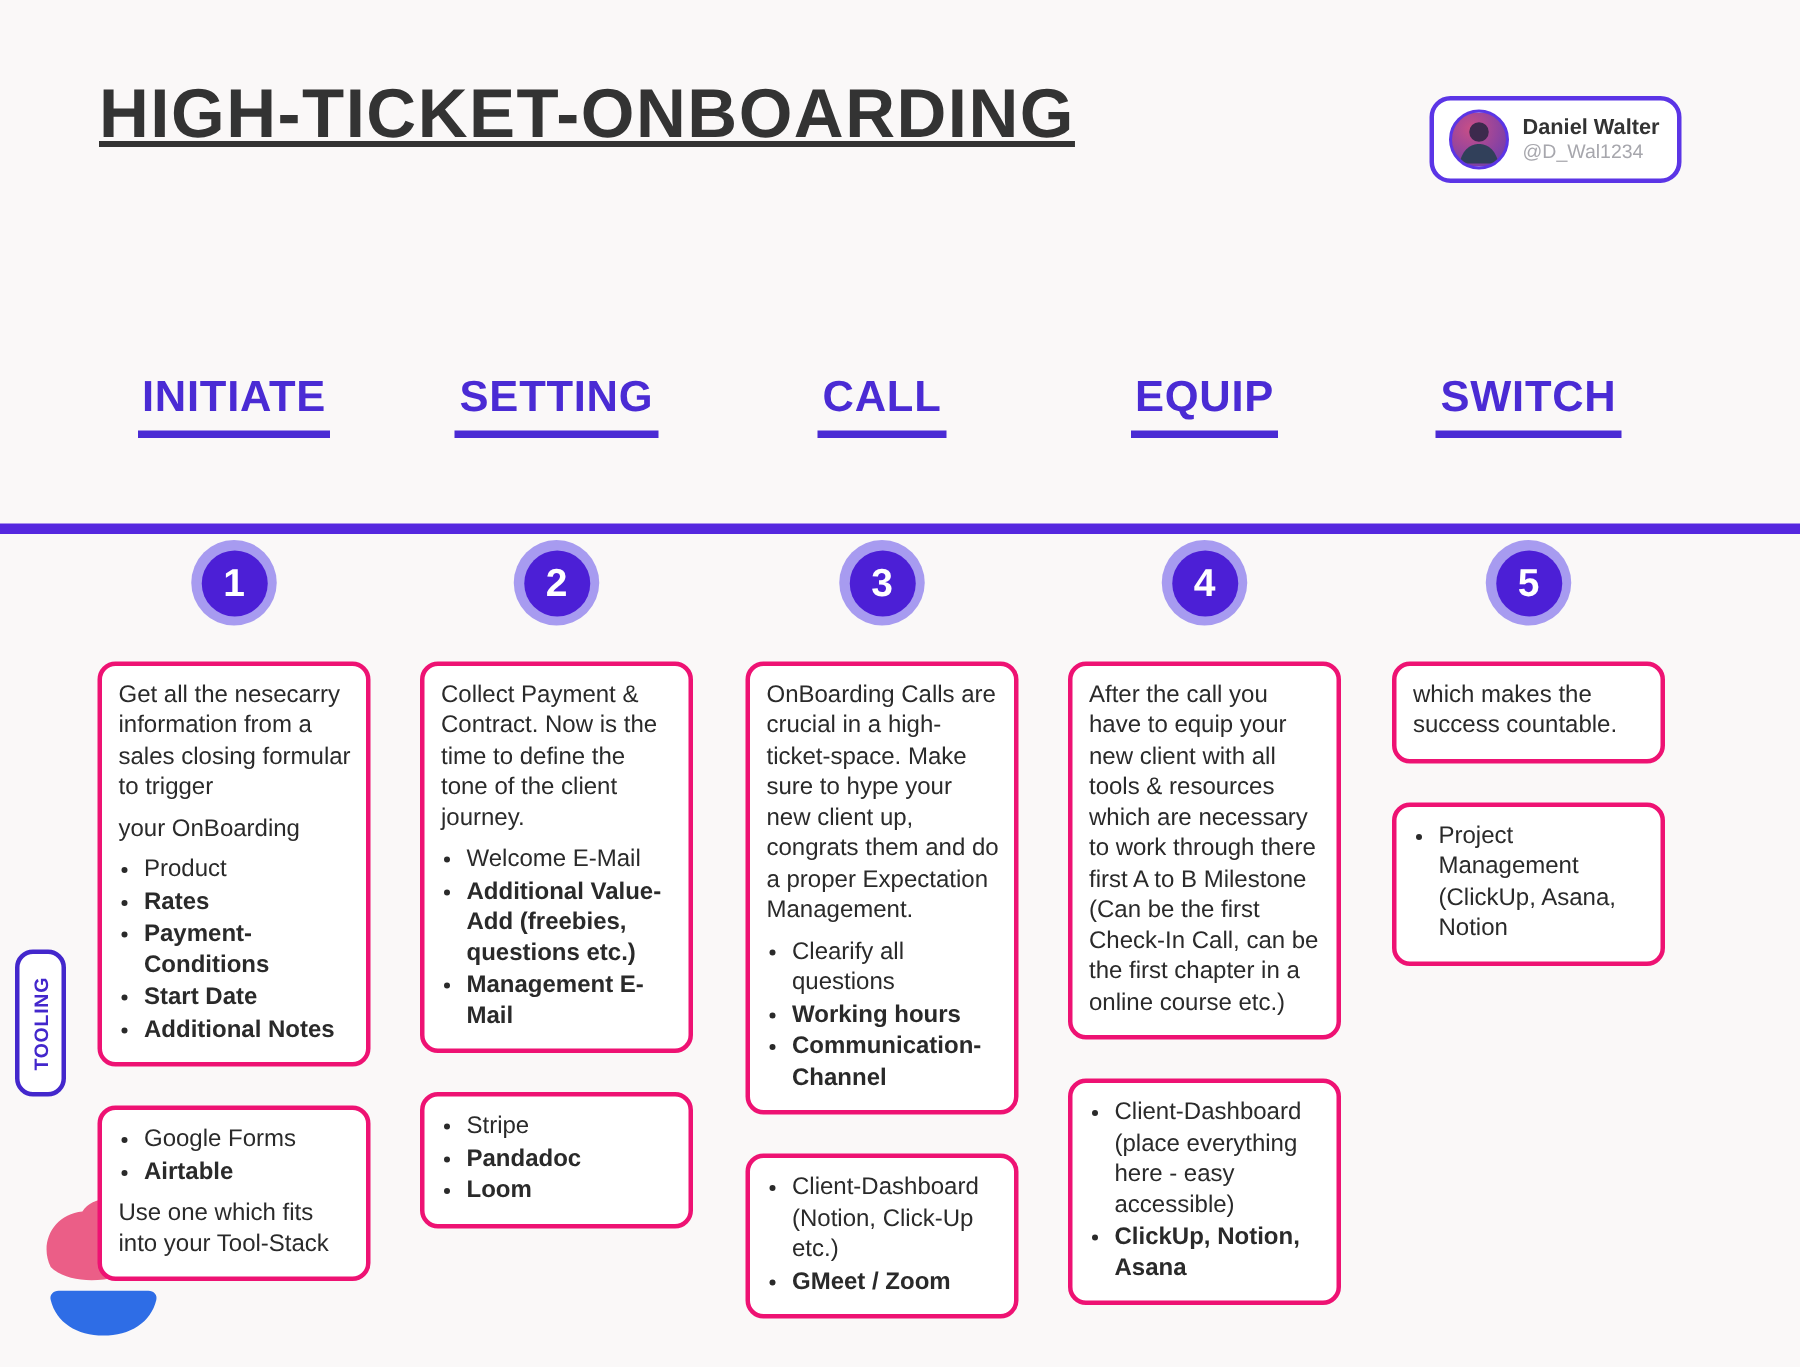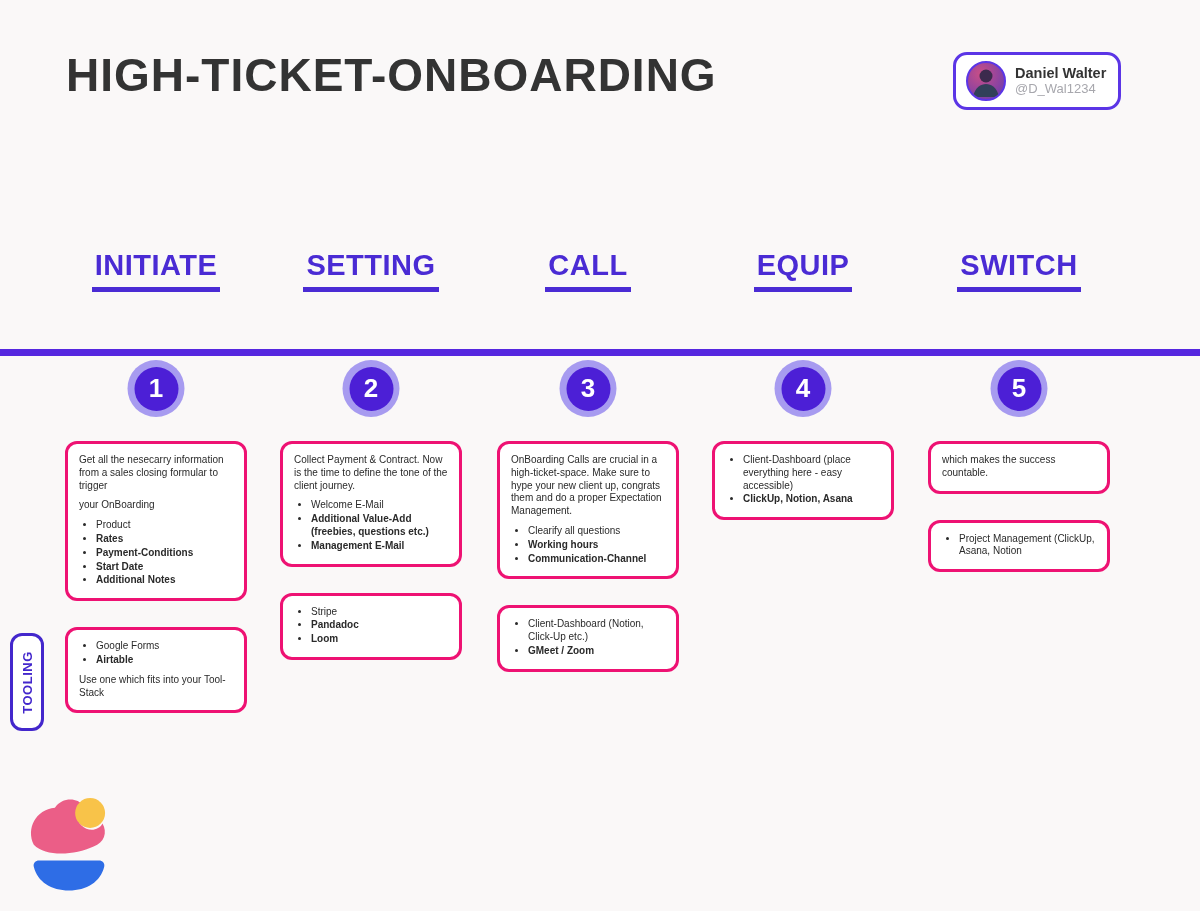--- a/index.html
+++ b/index.html
@@ -9,26 +9,26 @@
     font-family:"Liberation Sans", sans-serif;
     background:#faf8f8;
     overflow:hidden;
   }
   .canvas { position:relative; width:1200px; height:911px; background:#faf8f8; }
 
   
   .title {
     position:absolute; left:66px; top:48px; margin:0;
     font-size:46px; font-weight:bold; letter-spacing:1px;
-    color:#333333; font-family:"Liberation Sans", sans-serif;
+    color:#333333; font-family:"Liberation Sans", sans-serif;text-decoration:underline;
   }
 
   
   .profile-card {
-    position:absolute; left:953px; top:52px; width:168px; height:58px;
+    position:absolute; left:953px; top:64px; width:168px; height:58px;
     background:#ffffff; border:3px solid #5b35e6; border-radius:14px;
     display:flex; align-items:center; gap:9px; padding:6px 10px;
     cursor:pointer;
   }
   .avatar {
     width:40px; height:40px; border-radius:50%;
     background:radial-gradient(circle at 35% 30%, #c94f86, #7b3fa8 75%);
     border:2px solid #5b35e6; flex:0 0 auto; position:relative; overflow:hidden;
   }
   .avatar svg { position:absolute; left:0; top:0; }
@@ -67,21 +67,21 @@
     width:44px; height:44px; border-radius:50%;
     background:#4c1fd6; color:#ffffff;
     display:flex; align-items:center; justify-content:center;
     font-size:26px; font-weight:bold;
   }
 
   .cards { position:absolute; top:405px; left:0; width:100%; display:flex; flex-direction:column; gap:26px; }
   .card {
     background:#ffffff; border:3px solid #ee1273; border-radius:12px;
     padding:10px 10px 11px 11px;
-    font-size:10px; line-height:1.28; color:#2a2a2a;
+    font-size:16px; line-height:1.28; color:#2a2a2a;
   }
   .card > * { margin:0; }
   .card > * + * { margin-top:7px; }
   .card ul { padding-left:17px; }
   .card li + li { margin-top:1px;font-weight:bold; }
 
   
   .tooling-pill {
     position:absolute; left:10px; top:633px; width:34px; height:98px;
     background:#ffffff; border:3px solid #4327cc; border-radius:12px;
@@ -199,20 +199,23 @@
   </div>
 
   <div class="step-col col-3">
     <div class="step-header-wrap">
       <span class="step-label">EQUIP</span>
     </div>
     <div class="step-circle">
       <span class="step-circle-inner step-number">4</span>
     </div>
     <div class="cards">
+      <div class="card main-card">
+            <p>After the call you have to equip your new client with all tools &amp; resources which are necessary to work through there first A to B Milestone (Can be the first Check-In Call, can be the first chapter in a online course etc.)</p>
+          </div>
       <div class="card tooling-card">
             <ul>
               <li>Client-Dashboard (place everything here - easy accessible)</li>
               <li>ClickUp, Notion, Asana</li>
             </ul>
           </div>
     </div>
   </div>
 
   <div class="step-col col-4">

